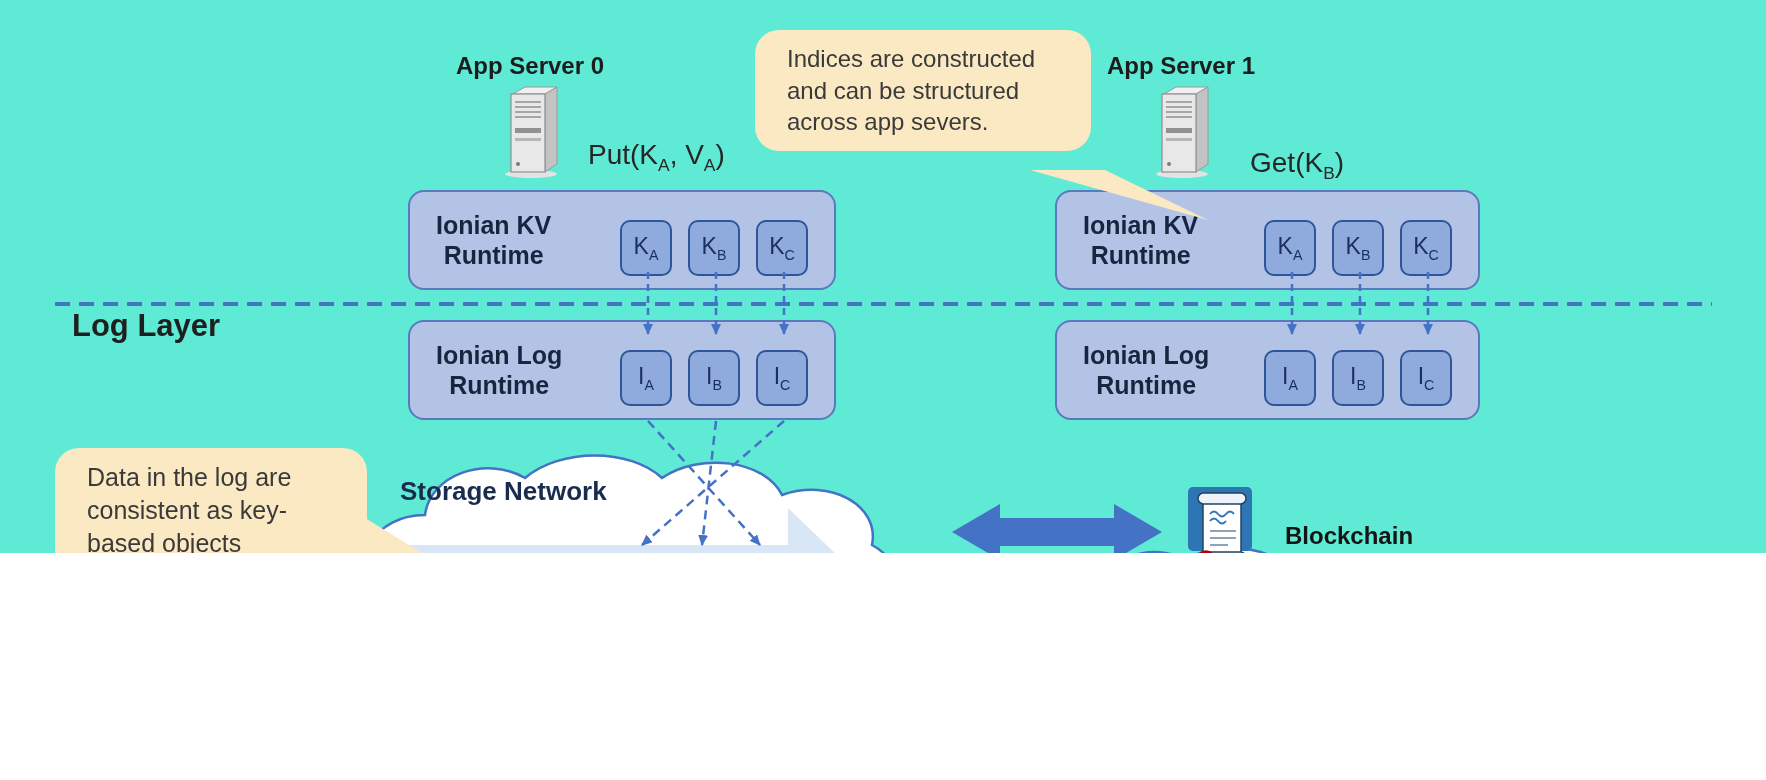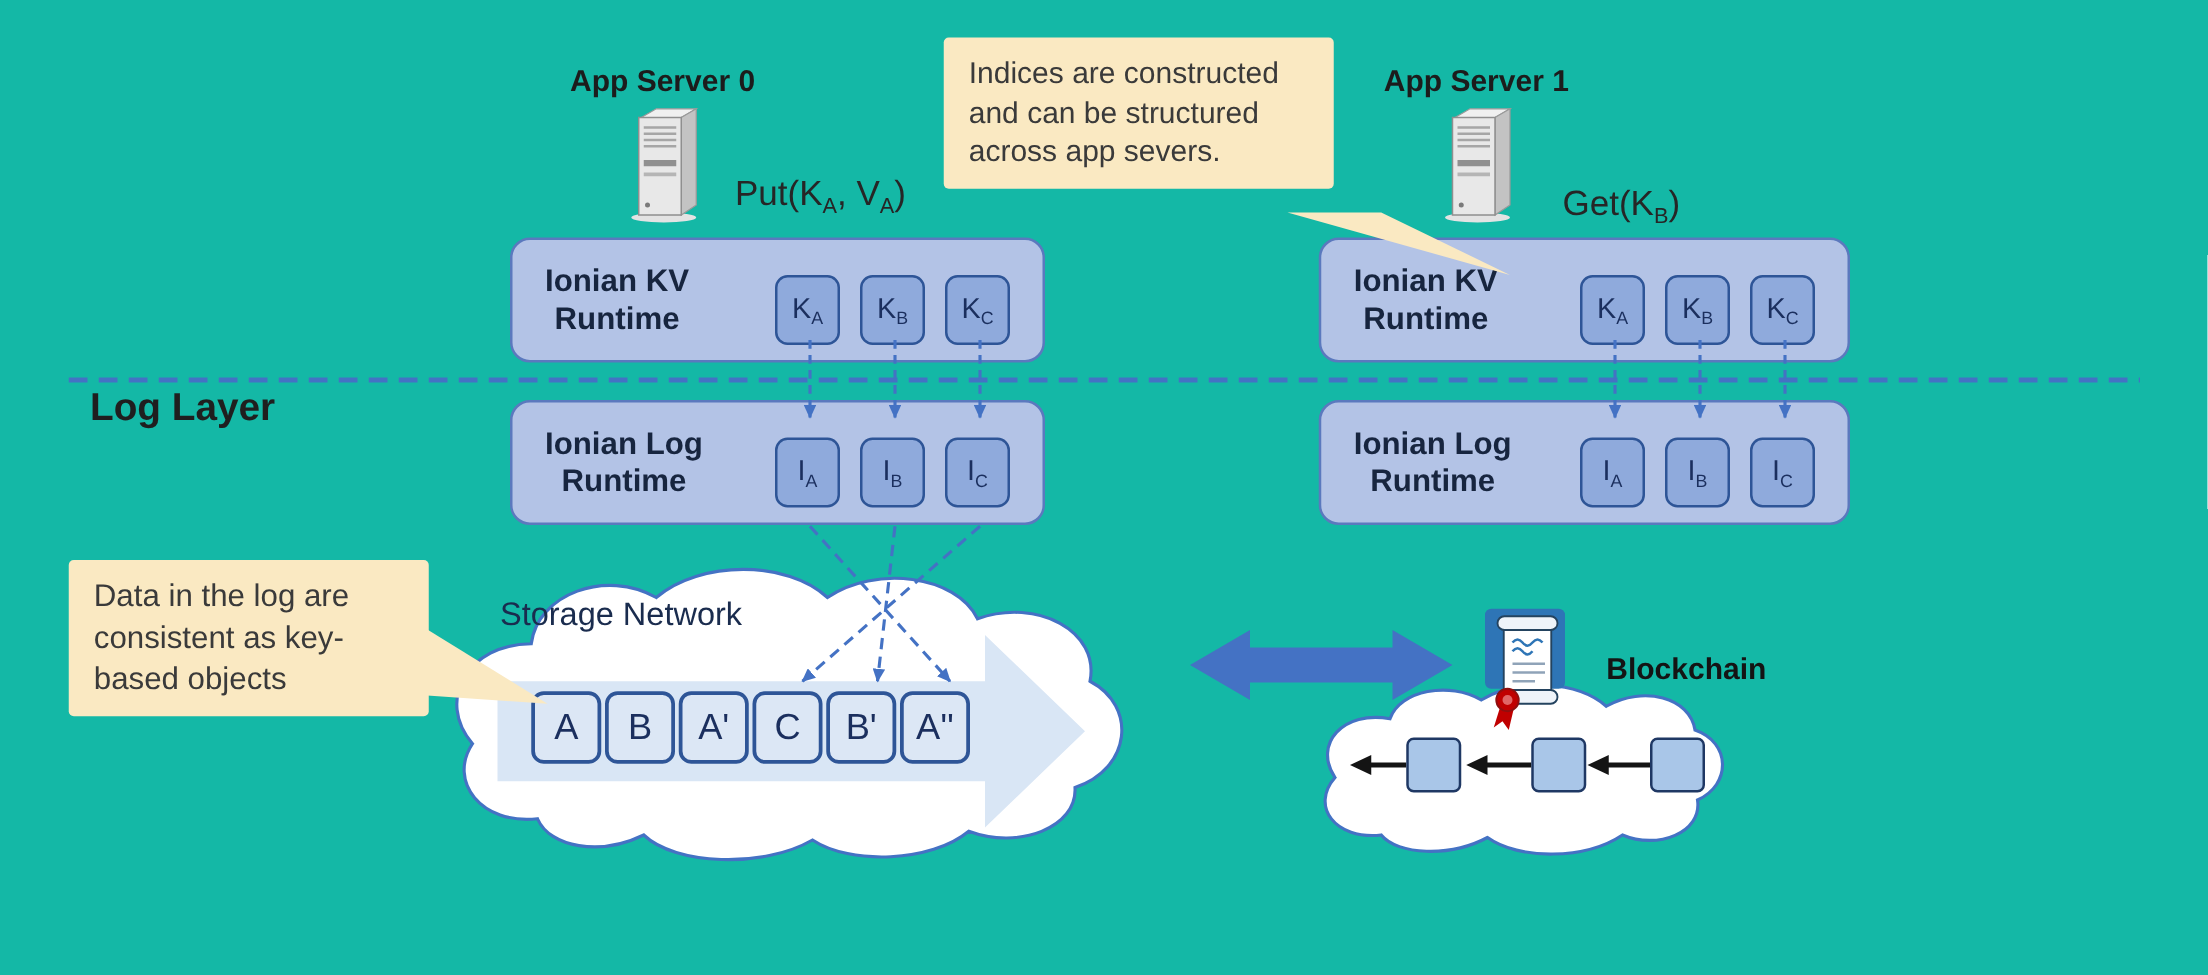--- a/index.html
+++ b/index.html
@@ -1,38 +1,38 @@
 <!DOCTYPE html>
 <html><head>
 <meta charset="utf-8">
 <style>
   html,body { margin:0; padding:0; background:#ffffff; font-family:"Liberation Sans", sans-serif; }
-  .canvas { position:relative; width:1766px; height:780px; background:#14b8a6; overflow:hidden; }
+  .canvas { position:relative; width:1766px; height:553px; background:#5eead4; overflow:hidden; }
   .abs { position:absolute; z-index:2; }
   svg.layer { position:absolute; left:0; top:0; pointer-events:none; }
   .bg-layer { z-index:0; }
   .top-layer { z-index:5; }
 
   .server-title { font-size:24px; font-weight:bold; color:#1c1c1c; white-space:nowrap; }
   .op-label { font-size:28px; color:#262626; white-space:nowrap; }
   sub { font-size:0.62em; }
 
-  .callout { background:#FAE9C2; border-radius:4px; padding:13px 20px; font-size:24px;
+  .callout { background:#FAE9C2; border-radius:24px; padding:13px 32px; font-size:24px;
              line-height:1.32; color:#3a3a3a; }
 
   .runtime-box { background:#B3C3E6; border:2px solid #5B79BE; border-radius:16px;
                  display:flex; align-items:center; padding:0 26px; box-sizing:border-box; }
   .rt-title { font-size:25px; font-weight:bold; color:#17253f; line-height:1.22;text-align:center; }
   .chip-row { margin-left:auto; display:flex; gap:16px; }
   .chip { width:52px; height:56px; background:#8FAADC; border:2px solid #2E5597; border-radius:10px;
           display:flex; align-items:center; justify-content:center; font-size:23px; color:#1b2f5e;
           box-sizing:border-box;margin-top:16px; }
 
   .log-layer { font-size:31px; font-weight:bold; color:#1f1f1f; white-space:nowrap; }
-  .storage-title { font-size:26px; font-weight:normal; color:#1a2c4e; white-space:nowrap; }
+  .storage-title { font-size:26px; font-weight:bold; color:#1a2c4e; white-space:nowrap; }
   .log-chip { width:56px; height:58px; background:#DCE7F5; border:3px solid #2E5597; border-radius:10px;
               display:flex; align-items:center; justify-content:center; font-size:29px; color:#1b2f5e;
               box-sizing:border-box; }
 
   .blockchain-label { font-size:24px; font-weight:bold; color:#141414; white-space:nowrap; }
   .block { width:44px; height:44px; background:#A9C6E8; border:2px solid #1F3864; border-radius:6px;
            box-sizing:border-box; }
 </style>
 </head>
 <body>

